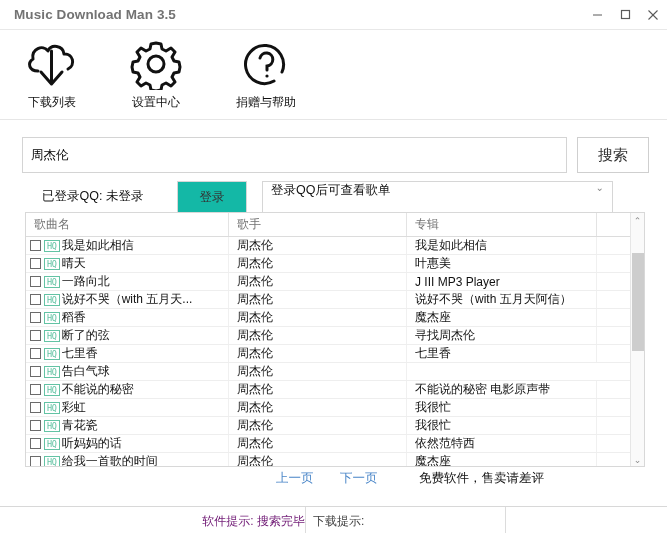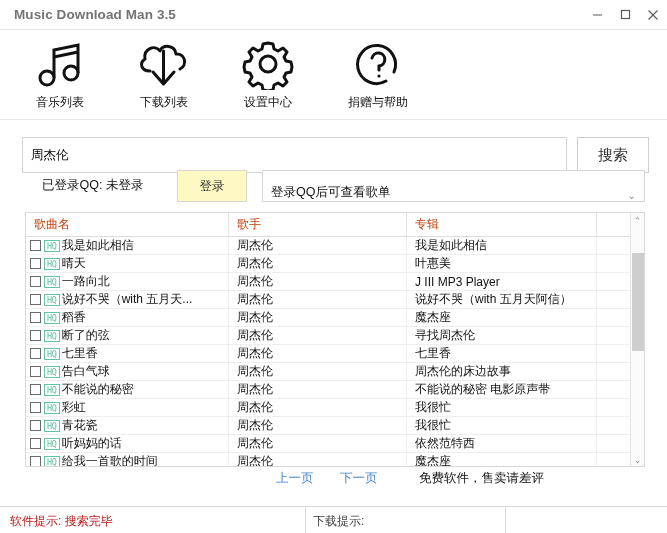--- a/index.html
+++ b/index.html
@@ -66,58 +66,58 @@
   #search-button{
     position:absolute; left:577px; top:9px;
     width:72px; height:36px;
     border:1px solid #cfcfcf; background:#fff;
     font-family:inherit; font-size:15px; color:#333;
     cursor:default;
   }
 
   
   #loginrow{
-    position:absolute; left:0; top:168px; width:667px; height:36px;
+    position:absolute; left:0; top:179px; width:667px; height:36px;
   }
   #login-status{
     position:absolute; left:42px; top:9px;
     font-size:12.5px; color:#111;
   }
   #login-button{
     position:absolute; left:177px; top:2px;
     width:70px; height:32px;
-    border:1px solid #d6d6d6; background:#fef9c3;
+    border:1px solid #d6d6d6; background:#14b8a6;
     font-family:inherit; font-size:12.5px; color:#333;
     cursor:default;
   }
   #playlist-select{
     position:absolute; left:262px; top:2px;
-    width:383px; height:32px;
+    width:351px; height:32px;
     border:1px solid #d6d6d6; background:#fff;
     font-size:12.5px; color:#111;
-    display:flex; align-items:flex-end;
+    display:flex; align-items:flex-start;
     padding:0 8px; cursor:default;
   }
   #playlist-select .sel-text{ flex:1; }
   #playlist-select .chev{ color:#888; font-size:10px; }
 
   
   #table-wrap{
     position:absolute; left:25px; top:212px;
     width:620px; height:255px;
     border:1px solid #d8d8d8; background:#fff;
     overflow:hidden;
   }
   #table-head{
     display:flex; height:24px;
     border-bottom:1px solid #dcdcdc;
     background:#fff;
   }
   #table-head .hc{
-    font-size:12px; color:#c2410c;
+    font-size:12px; color:#737373;
     display:flex; align-items:center;
     padding-left:8px;
     border-right:1px solid #e3e3e3;
     height:100%;
   }
   .col-song{ width:203px; }
   .col-artist{ width:178px; }
   .col-album{ width:190px; }
   .col-extra{ width:31px; border-right:none !important; }
 
@@ -186,21 +186,21 @@
 
   
   #statusbar{
     position:absolute; left:0; top:506px; width:667px; height:27px;
     border-top:1px solid #d8d8d8;
     background:#fff;
     display:flex; align-items:center;
   }
   #status-soft{
     position:absolute; left:10px; top:6px;
-    width:295px; font-size:12px; color:#b91c1c;
+    width:295px; font-size:12px; color:#701a75;text-align:right;
   }
   #statusbar .divider{
     position:absolute; left:305px; top:0; width:1px; height:26px;
     background:#dcdcdc;
   }
   #status-download{
     position:absolute; left:313px; top:6px;
     font-size:12px; color:#404040;
   }
   #statusbar .divider2{
@@ -228,33 +228,20 @@
       <svg width="12" height="12" viewBox="0 0 12 12">
         <line x1="1.5" y1="1.5" x2="10.5" y2="10.5" stroke="#5a5a5a" stroke-width="1.1"></line>
         <line x1="10.5" y1="1.5" x2="1.5" y2="10.5" stroke="#5a5a5a" stroke-width="1.1"></line>
       </svg>
     </div>
   </div>
 </div>
 
 <div id="toolbar">
 
-  <div class="tool" id="tool-music">
-    <div class="ticon">
-      <svg width="52" height="52" viewBox="0 0 52 52">
-        <g fill="none" stroke="#111" stroke-width="3">
-          <path d="M20 40 V12 L44 7 V35"></path>
-          <path d="M20 19 L44 14"></path>
-          <circle cx="13" cy="40" r="7" fill="#fff"></circle>
-          <circle cx="37" cy="35" r="7" fill="#fff"></circle>
-        </g>
-      </svg>
-    </div>
-    <div class="tlabel">音乐列表</div>
-  </div>
 
   <div class="tool" id="tool-download">
     <div class="ticon">
       <svg width="58" height="52" viewBox="0 0 58 52">
         <g fill="none" stroke="#111" stroke-width="3" stroke-linecap="round" stroke-linejoin="round">
           <path d="M15 33 C6 33 4 25 10 21 C8 11 20 6 25 13 C28 6 40 7 41 16 C50 15 53 27 45 31"></path>
           <line x1="28.5" y1="13" x2="28.5" y2="44"></line>
           <path d="M18 34 L28.5 46 L39 34"></path>
         </g>
       </svg>
@@ -383,21 +370,20 @@
         <div class="cell col-album">七里香</div>
         <div class="cell col-extra"></div>
       </div>
       <div class="trow">
         <div class="cell col-song">
           <span class="cb"></span>
           <span class="hq">HQ</span>
           <span class="song-title">告白气球</span>
         </div>
         <div class="cell col-artist">周杰伦</div>
-        <div class="cell col-album">周杰伦的床边故事</div>
         <div class="cell col-extra"></div>
       </div>
       <div class="trow">
         <div class="cell col-song">
           <span class="cb"></span>
           <span class="hq">HQ</span>
           <span class="song-title">不能说的秘密</span>
         </div>
         <div class="cell col-artist">周杰伦</div>
         <div class="cell col-album">不能说的秘密 电影原声带</div>

